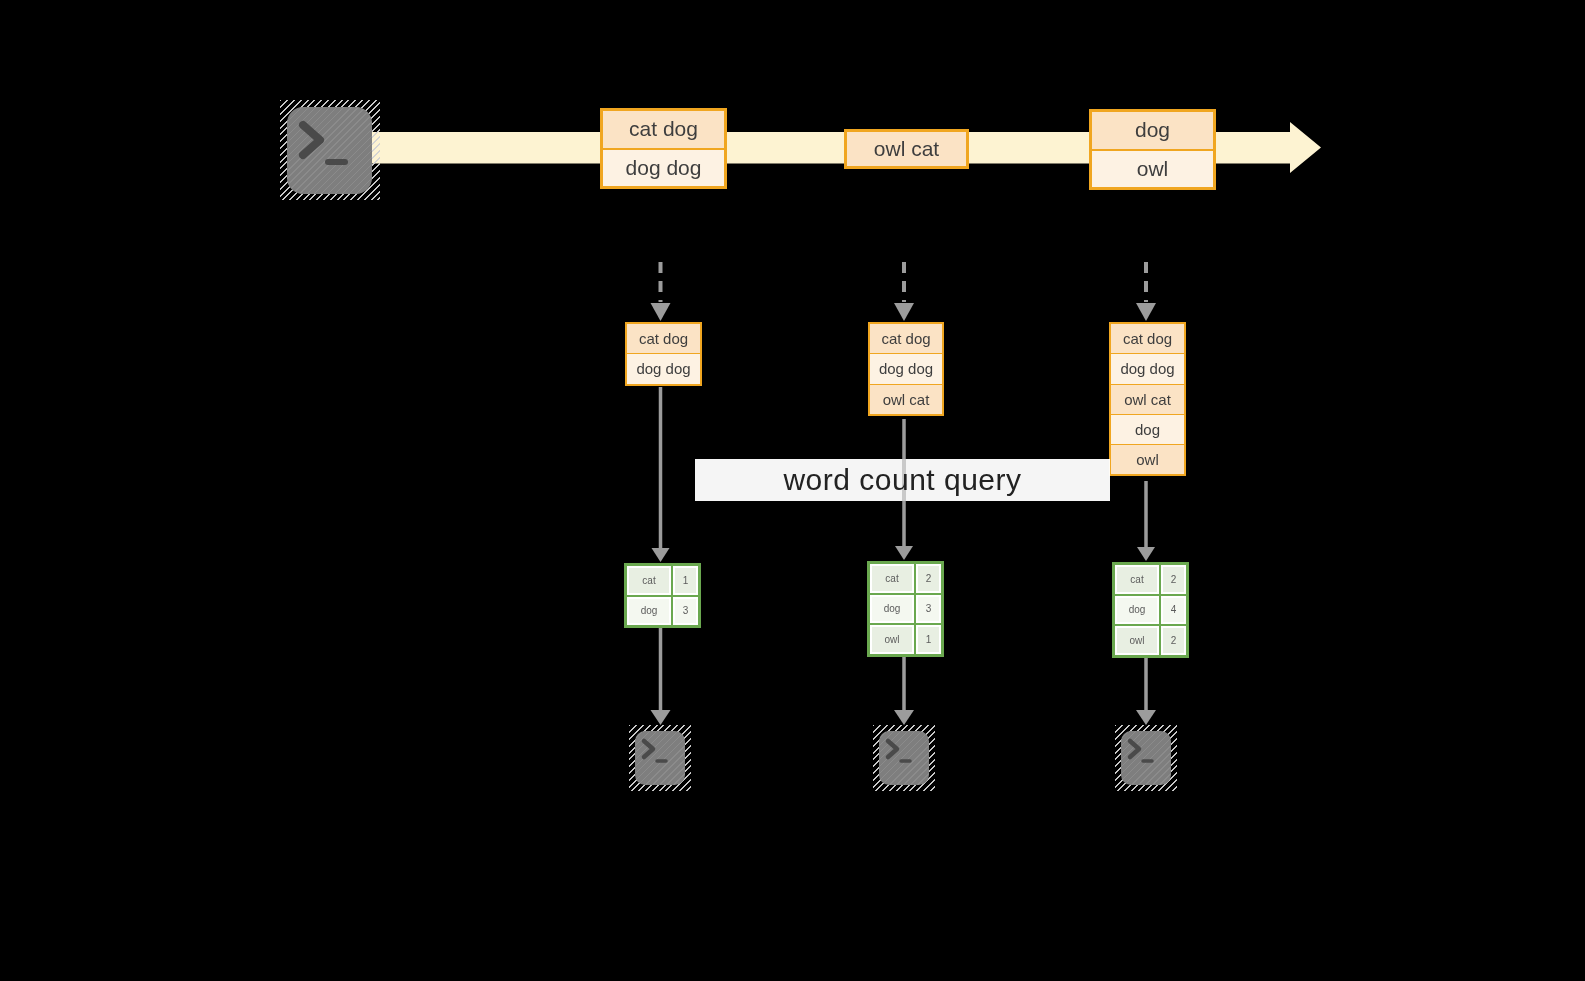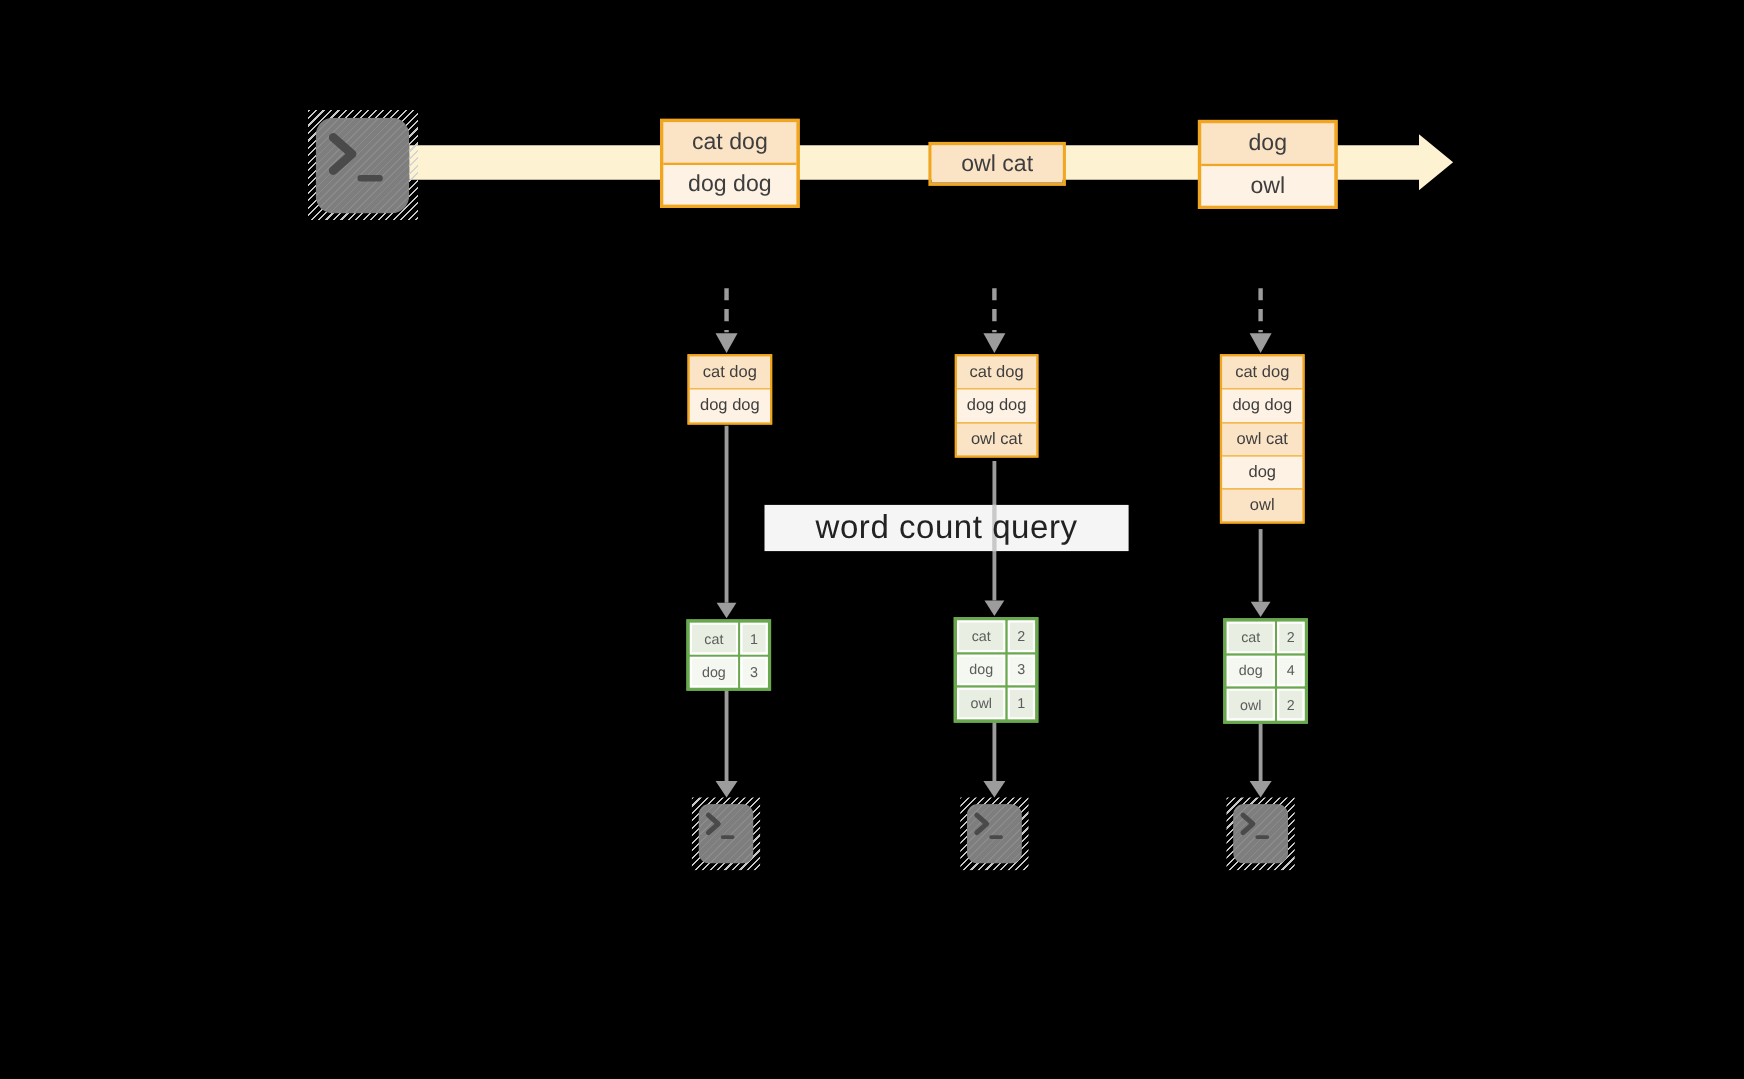--- a/index.html
+++ b/index.html
@@ -49,33 +49,33 @@
 
   
   .count-table{
     position:absolute;z-index:2;
     display:grid;grid-template-columns:44px 25px;gap:2px;
     border:3px solid var(--green-border);
     background:var(--green-border);
   }
   .count-table .tcell{
     height:28.5px;display:flex;align-items:center;justify-content:center;
-    font-size:13px;color:#5c5c5c;
+    font-size:10px;color:#5c5c5c;
     box-shadow:inset 0 0 0 2px #ffffff;
   }
   .count-table .row-even{background:var(--green-row-dark);}
   .count-table .row-odd{background:var(--green-row-light);}
   #gt0{left:624px;top:563px;}
   #gt1{left:867px;top:561px;}
   #gt2{left:1112px;top:562px;}
 
   
   #band{
     position:absolute;z-index:3;
-    left:695px;top:459px;width:331px;height:42px;
+    left:695px;top:459px;width:415px;height:42px;
     background:rgba(255,255,255,0.96);
     display:flex;align-items:center;justify-content:center;
   }
   #band .through-line{
     position:absolute;left:207px;top:0;width:4px;height:42px;
     background:#c9c9c9;
   }
   #band .label{
     position:relative;font-size:30px;font-weight:300;color:#222222;
     letter-spacing:0.5px;

